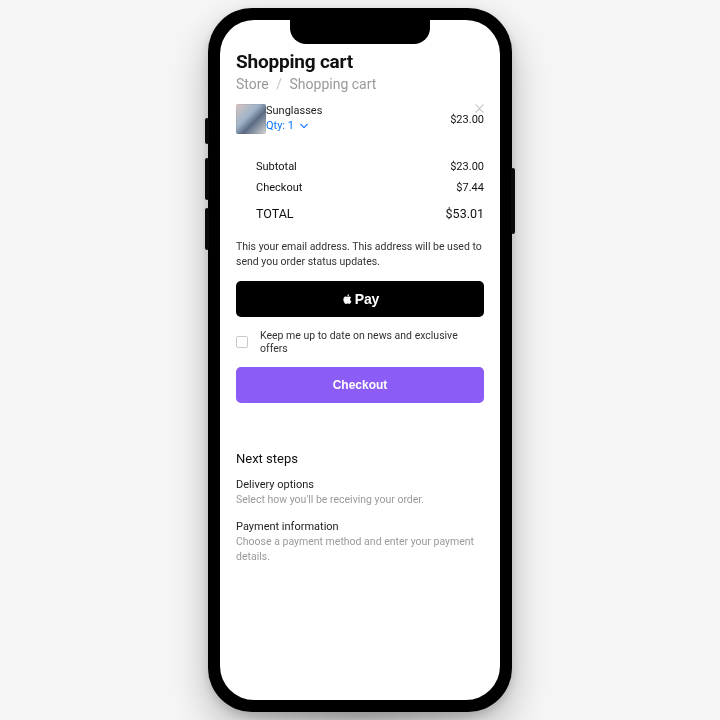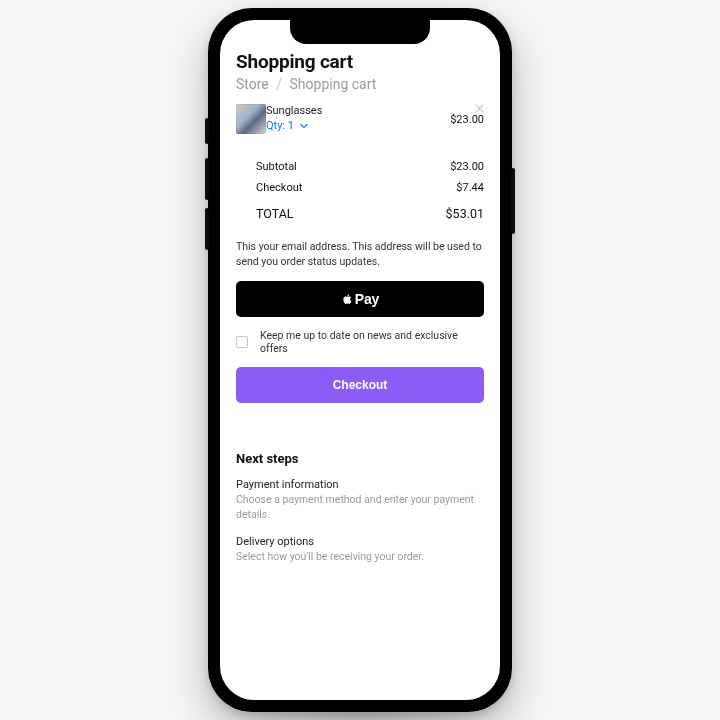--- a/index.html
+++ b/index.html
@@ -88,21 +88,21 @@
   }
   .pay-word { font-size: 14px; font-weight: 600; letter-spacing: -0.2px; }
   .newsletter { display: flex; align-items: center; gap: 12px; margin-top: 12px; font-size: 10.5px; color: #333; }
   .chk { width: 12px; height: 12px; border: 1px solid #c8c8c8; border-radius: 2px; background: #fff; cursor: pointer; flex: 0 0 auto; }
   .checkout-btn {
     width: 100%; height: 36px; background: #8b5cf6; color: #fff;
     border: none; border-radius: 5px; margin-top: 12px;
     font-size: 12px; font-weight: 600; cursor: pointer;
   }
   .next-steps { margin-top: 48px; }
-  .next-steps h2 { font-size: 13px; font-weight: 700; }
+  .next-steps h2 { font-size: 13px; font-weight: 400; }
   .step { margin-top: 12px; }
   .step .label { font-size: 11px; color: #222; }
   .step .desc { font-size: 10.5px; color: #9a9a9a; margin-top: 2px; line-height: 1.4; }
 </style>
 </head>
 <body>
 
 <div class="phone">
   <div class="side-btn sb-left1"></div>
   <div class="side-btn sb-left2"></div>
@@ -171,24 +171,24 @@
       <div class="newsletter">
         <div class="chk"></div>
         <span>Keep me up to date on news and exclusive offers</span>
       </div>
 
       <button class="checkout-btn">Checkout</button>
 
       <div class="next-steps">
         <h2>Next steps</h2>
         <div class="step">
+          <div class="label">Delivery options</div>
+          <div class="desc">Select how you'll be receiving your order.</div>
+        </div>
+        <div class="step">
           <div class="label">Payment information</div>
           <div class="desc">Choose a payment method and enter your payment details.</div>
-        </div>
-        <div class="step">
-          <div class="label">Delivery options</div>
-          <div class="desc">Select how you'll be receiving your order.</div>
         </div>
       </div>
 
     </div>
   </div>
 </div>
 
 </body></html>

